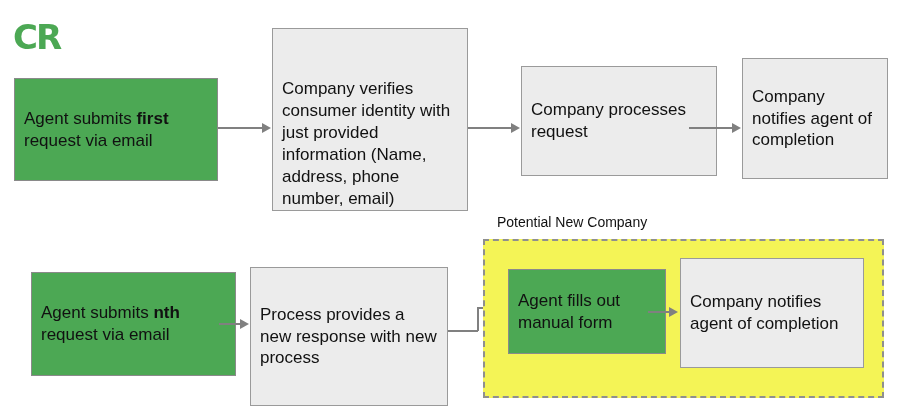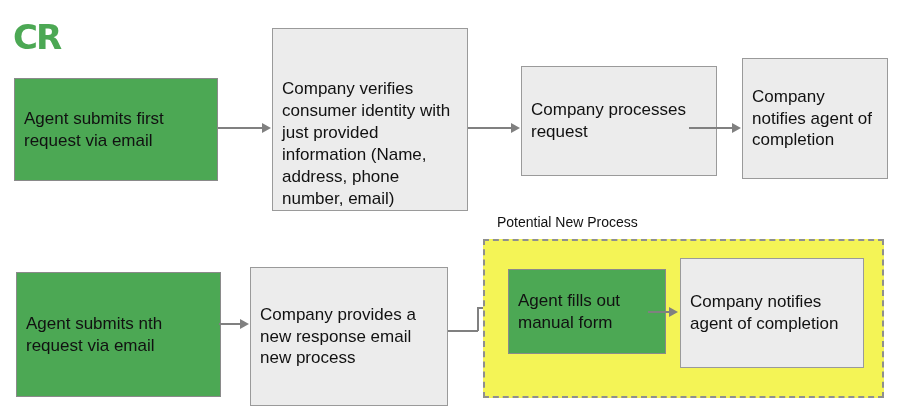--- a/index.html
+++ b/index.html
@@ -48,21 +48,21 @@
   .node .txt { display: block; width: 100%; }
   .node.green {
     background: #4CA854;
     border-color: #8a8a8a;
   }
   .node.grey {
     background: #ececec;
     border-color: #9a9a9a;
   }
   .node.top-align { align-items: flex-end; padding-top: 8px; }
-  b { font-weight: 400; }
+  b { font-weight: 700; }
 
   
   .group-box {
     position: absolute;
     box-sizing: border-box;
     background: #F4F456;
     border: 2px dashed #8f8f8f;
   }
   .group-label {
     position: absolute;
@@ -113,37 +113,37 @@
     <span class="txt">Company processes request</span>
   </div>
 
   <div class="conn h" style="left:689px; top:127px; width:44px;"></div>
   <div class="arrowhead" style="left:732px; top:123px;"></div>
 
   <div class="node grey" style="left:742px; top:58px; width:146px; height:121px;">
     <span class="txt">Company notifies agent of completion</span>
   </div>
 
-  <div class="node green" style="left:16px; top:272px; width:205px; height:125px;">
+  <div class="node green" style="left:31px; top:272px; width:205px; height:104px;">
     <span class="txt"><span>Agent submits </span><b>nth</b><span> request via email</span></span>
   </div>
 
   <div class="conn h" style="left:219px; top:323px; width:22px;"></div>
   <div class="arrowhead" style="left:240px; top:319px;"></div>
 
   <div class="node grey" style="left:250px; top:267px; width:198px; height:139px;">
-    <span class="txt">Company provides a new response email new process</span>
+    <span class="txt">Process provides a new response with new process</span>
   </div>
 
   <div class="conn h" style="left:448px; top:330px; width:30px;"></div>
   <div class="conn v" style="left:477px; top:307px; height:24px;"></div>
   <div class="conn h" style="left:477px; top:307px; width:26px;"></div>
   <div class="arrowhead" style="left:499px; top:303px;"></div>
 
-  <div class="group-label" style="left:497px; top:214px;">Potential New Process</div>
+  <div class="group-label" style="left:497px; top:214px;">Potential New Company</div>
 
   <div class="group-box" style="left:483px; top:239px; width:401px; height:159px;"></div>
 
   <div class="node green" style="left:508px; top:269px; width:158px; height:85px;">
     <span class="txt">Agent fills out manual form</span>
   </div>
 
   <div class="conn h" style="left:648px; top:311px; width:23px;"></div>
   <div class="arrowhead" style="left:669px; top:307px;"></div>
 

